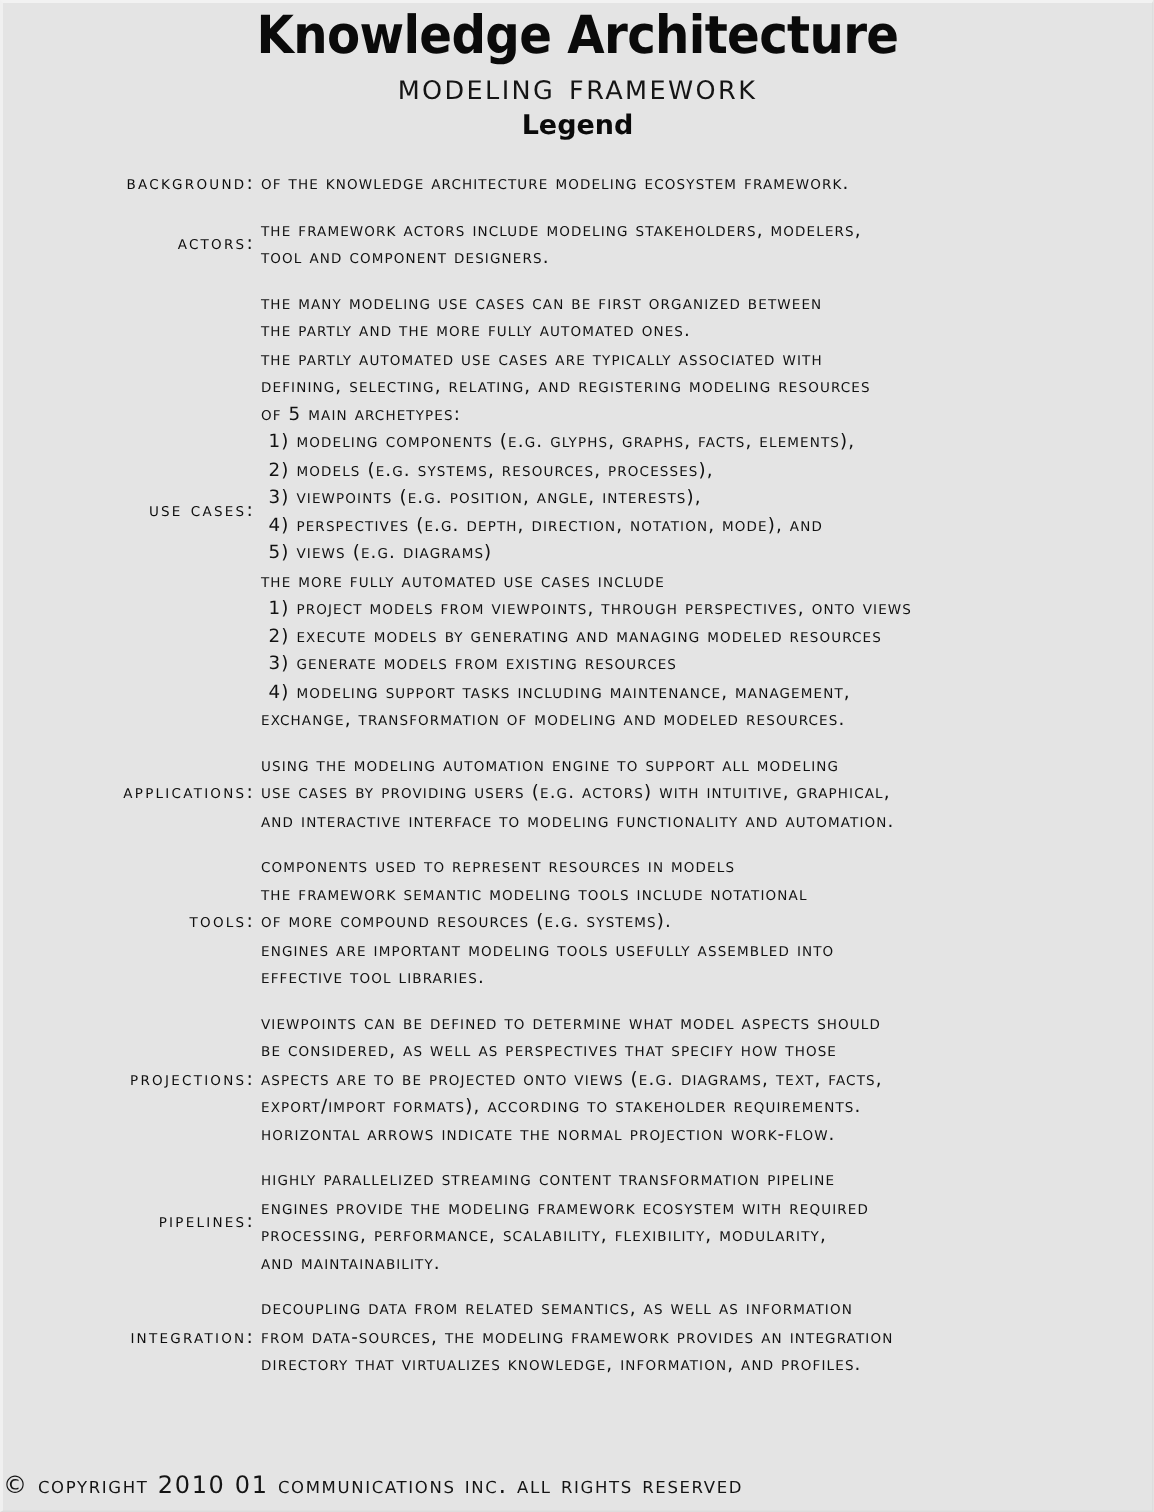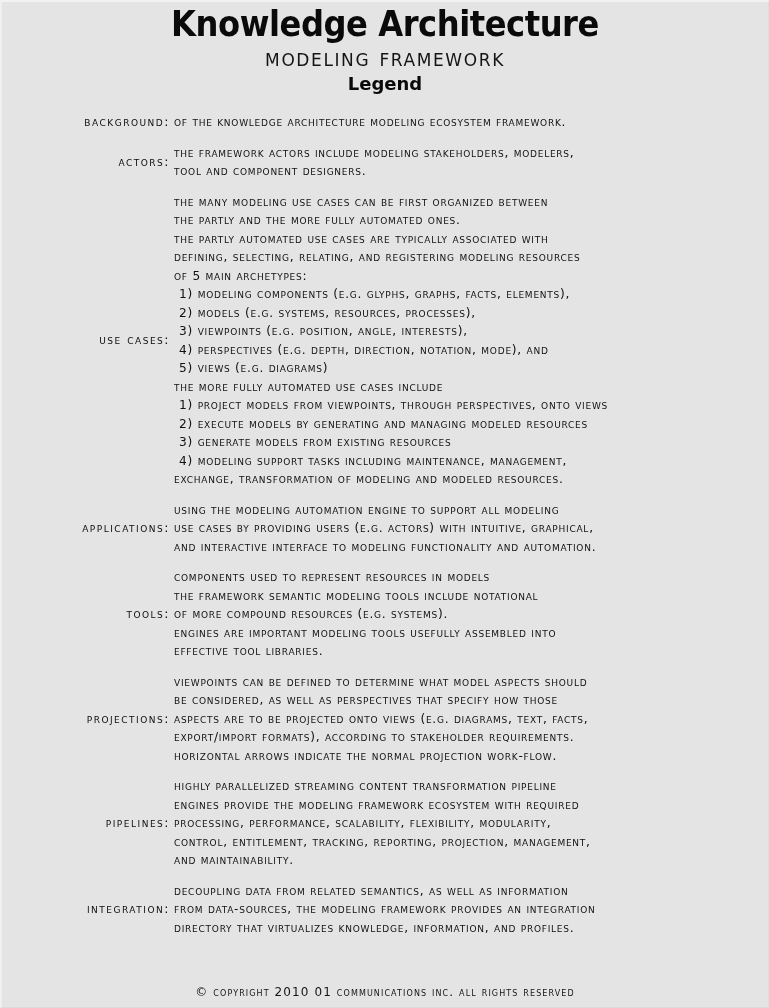--- a/index.html
+++ b/index.html
@@ -101,23 +101,22 @@
   .row-body .ln.indent {
     padding-left: 5px;
   }
 
   
   .footer {
     position: absolute;
     left: 0;
     right: 0;
     bottom: 8px;
-    text-align: center;
-    font-family: "DejaVu Sans", sans-serif;
-    font-size: 12px;
+    font-family: "DejaVu Sans", sans-serif;
+    font-size: 16px;
     letter-spacing: 1.1px;
     font-variant: small-caps;
     text-transform: lowercase;
     color: #141414;
   }
 </style>
 </head>
 <body>
 
 <div id="page">
@@ -190,21 +189,20 @@
           <span class="ln">export/import formats), according to stakeholder requirements.</span>
           <span class="ln">Horizontal arrows indicate the normal projection work-flow.</span>
         </div>
       </div>
       <div class="row">
         <div class="row-label">PIPELINES:</div>
         <div class="row-body">
           <span class="ln">Highly parallelized streaming content transformation pipeline</span>
           <span class="ln">engines provide the modeling framework ecosystem with required</span>
           <span class="ln">processing, performance, scalability, flexibility, modularity,</span>
-          <span class="ln">control, entitlement, tracking, reporting, projection, management,</span>
           <span class="ln">and maintainability.</span>
         </div>
       </div>
       <div class="row">
         <div class="row-label">INTEGRATION:</div>
         <div class="row-body">
           <span class="ln">Decoupling data from related semantics, as well as information</span>
           <span class="ln">from data-sources, the modeling framework provides an integration</span>
           <span class="ln">directory that virtualizes knowledge, information, and profiles.</span>
         </div>

